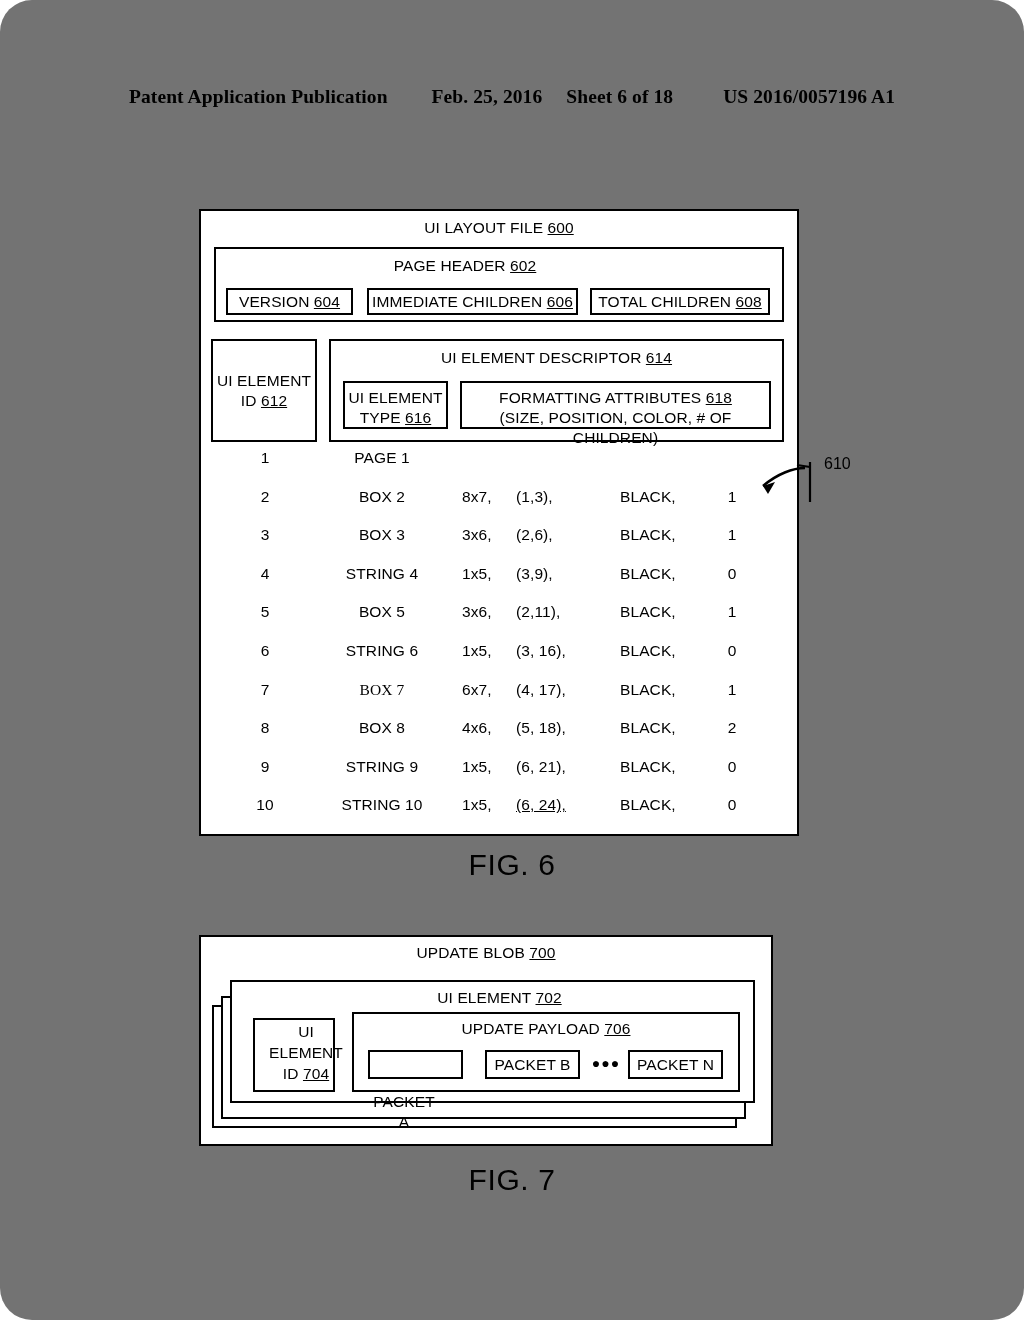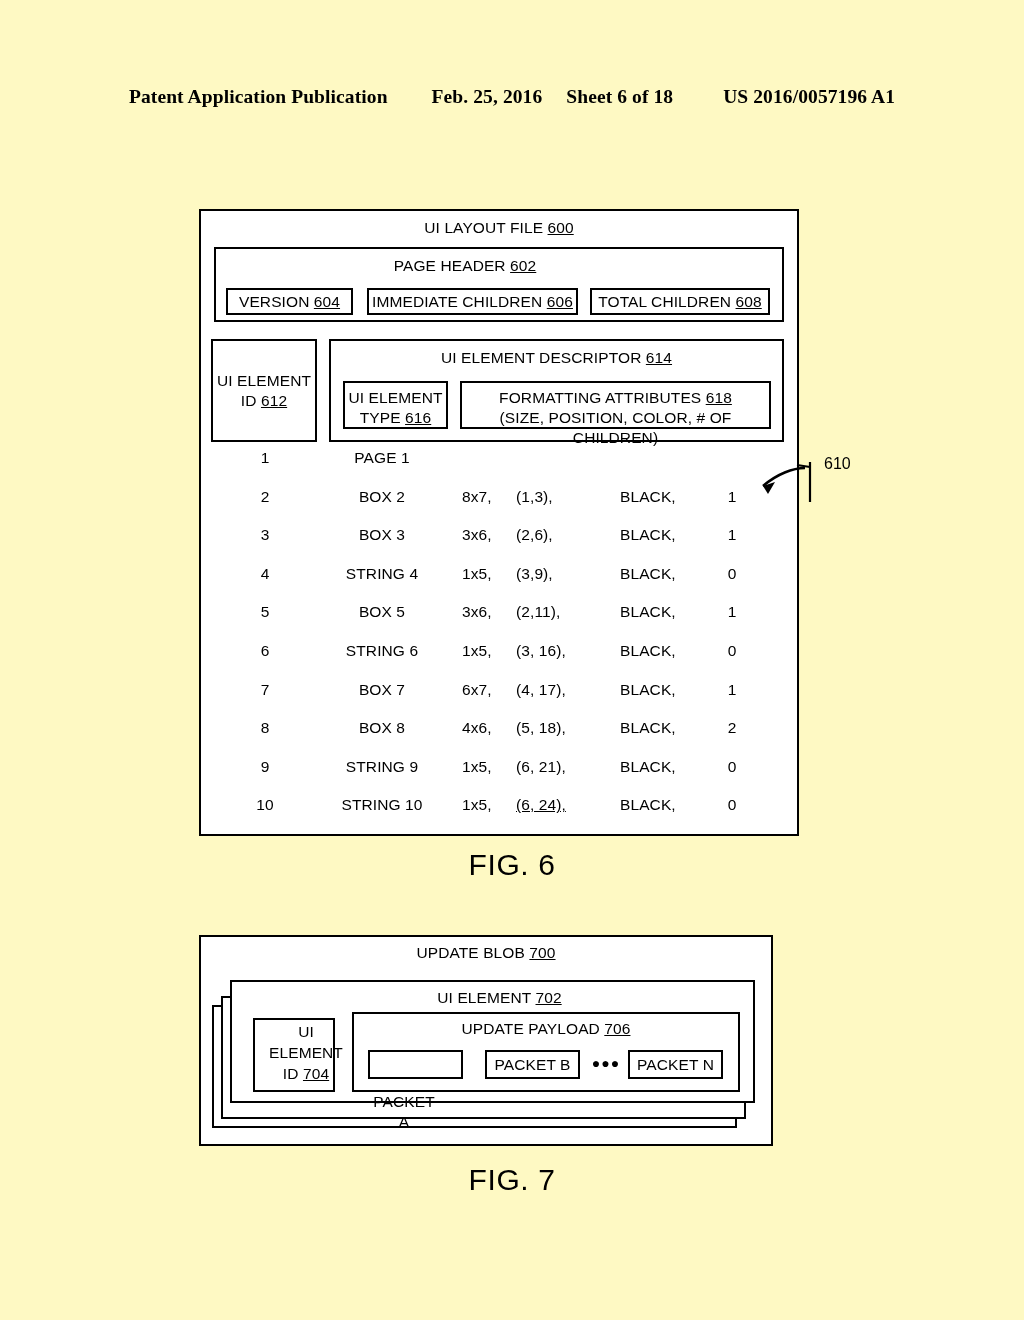--- a/index.html
+++ b/index.html
@@ -9,22 +9,23 @@
     background: #ffffff;
   }
   body {
     font-family: "Liberation Sans", sans-serif;
     color: #000000;
   }
   #page {
     position: relative;
     width: 1024px;
     height: 1320px;
-    background: #fef9c3;
+    background: #737373;
     overflow: hidden;
+    border-radius: 32px;
   }
 
   
   #pub-header {
     position: absolute;
     left: 0;
     top: 86px;
     width: 1024px;
     text-align: center;
     font-family: "Liberation Serif", serif;
@@ -226,21 +227,21 @@
         <div class="trow" style="left: 0px; top: 641px; width: 1024px;">
           <div class="cell c-id" style="left: 243px;">6</div>
           <div class="cell c-type" style="left: 322px;">STRING 6</div>
           <div class="cell c-size" style="left: 462px;">1x5,</div>
           <div class="cell c-pos" style="left: 516px;">(3, 16),</div>
           <div class="cell c-color" style="left: 620px;">BLACK,</div>
           <div class="cell c-child" style="left: 722px;">0</div>
         </div>
         <div class="trow" style="left: 0px; top: 679.6px; width: 1024px;">
           <div class="cell c-id" style="left: 243px;">7</div>
-          <div class="cell c-type" style="left: 322px;">BOX 7</div>
+          <div class="cell c-type" style="left: 322px; font-family: Liberation Serif, serif;">BOX 7</div>
           <div class="cell c-size" style="left: 462px;">6x7,</div>
           <div class="cell c-pos" style="left: 516px;">(4, 17),</div>
           <div class="cell c-color" style="left: 620px;">BLACK,</div>
           <div class="cell c-child" style="left: 722px;">1</div>
         </div>
         <div class="trow" style="left: 0px; top: 718.2px; width: 1024px;">
           <div class="cell c-id" style="left: 243px;">8</div>
           <div class="cell c-type" style="left: 322px;">BOX 8</div>
           <div class="cell c-size" style="left: 462px;">4x6,</div>
           <div class="cell c-pos" style="left: 516px;">(5, 18),</div>

